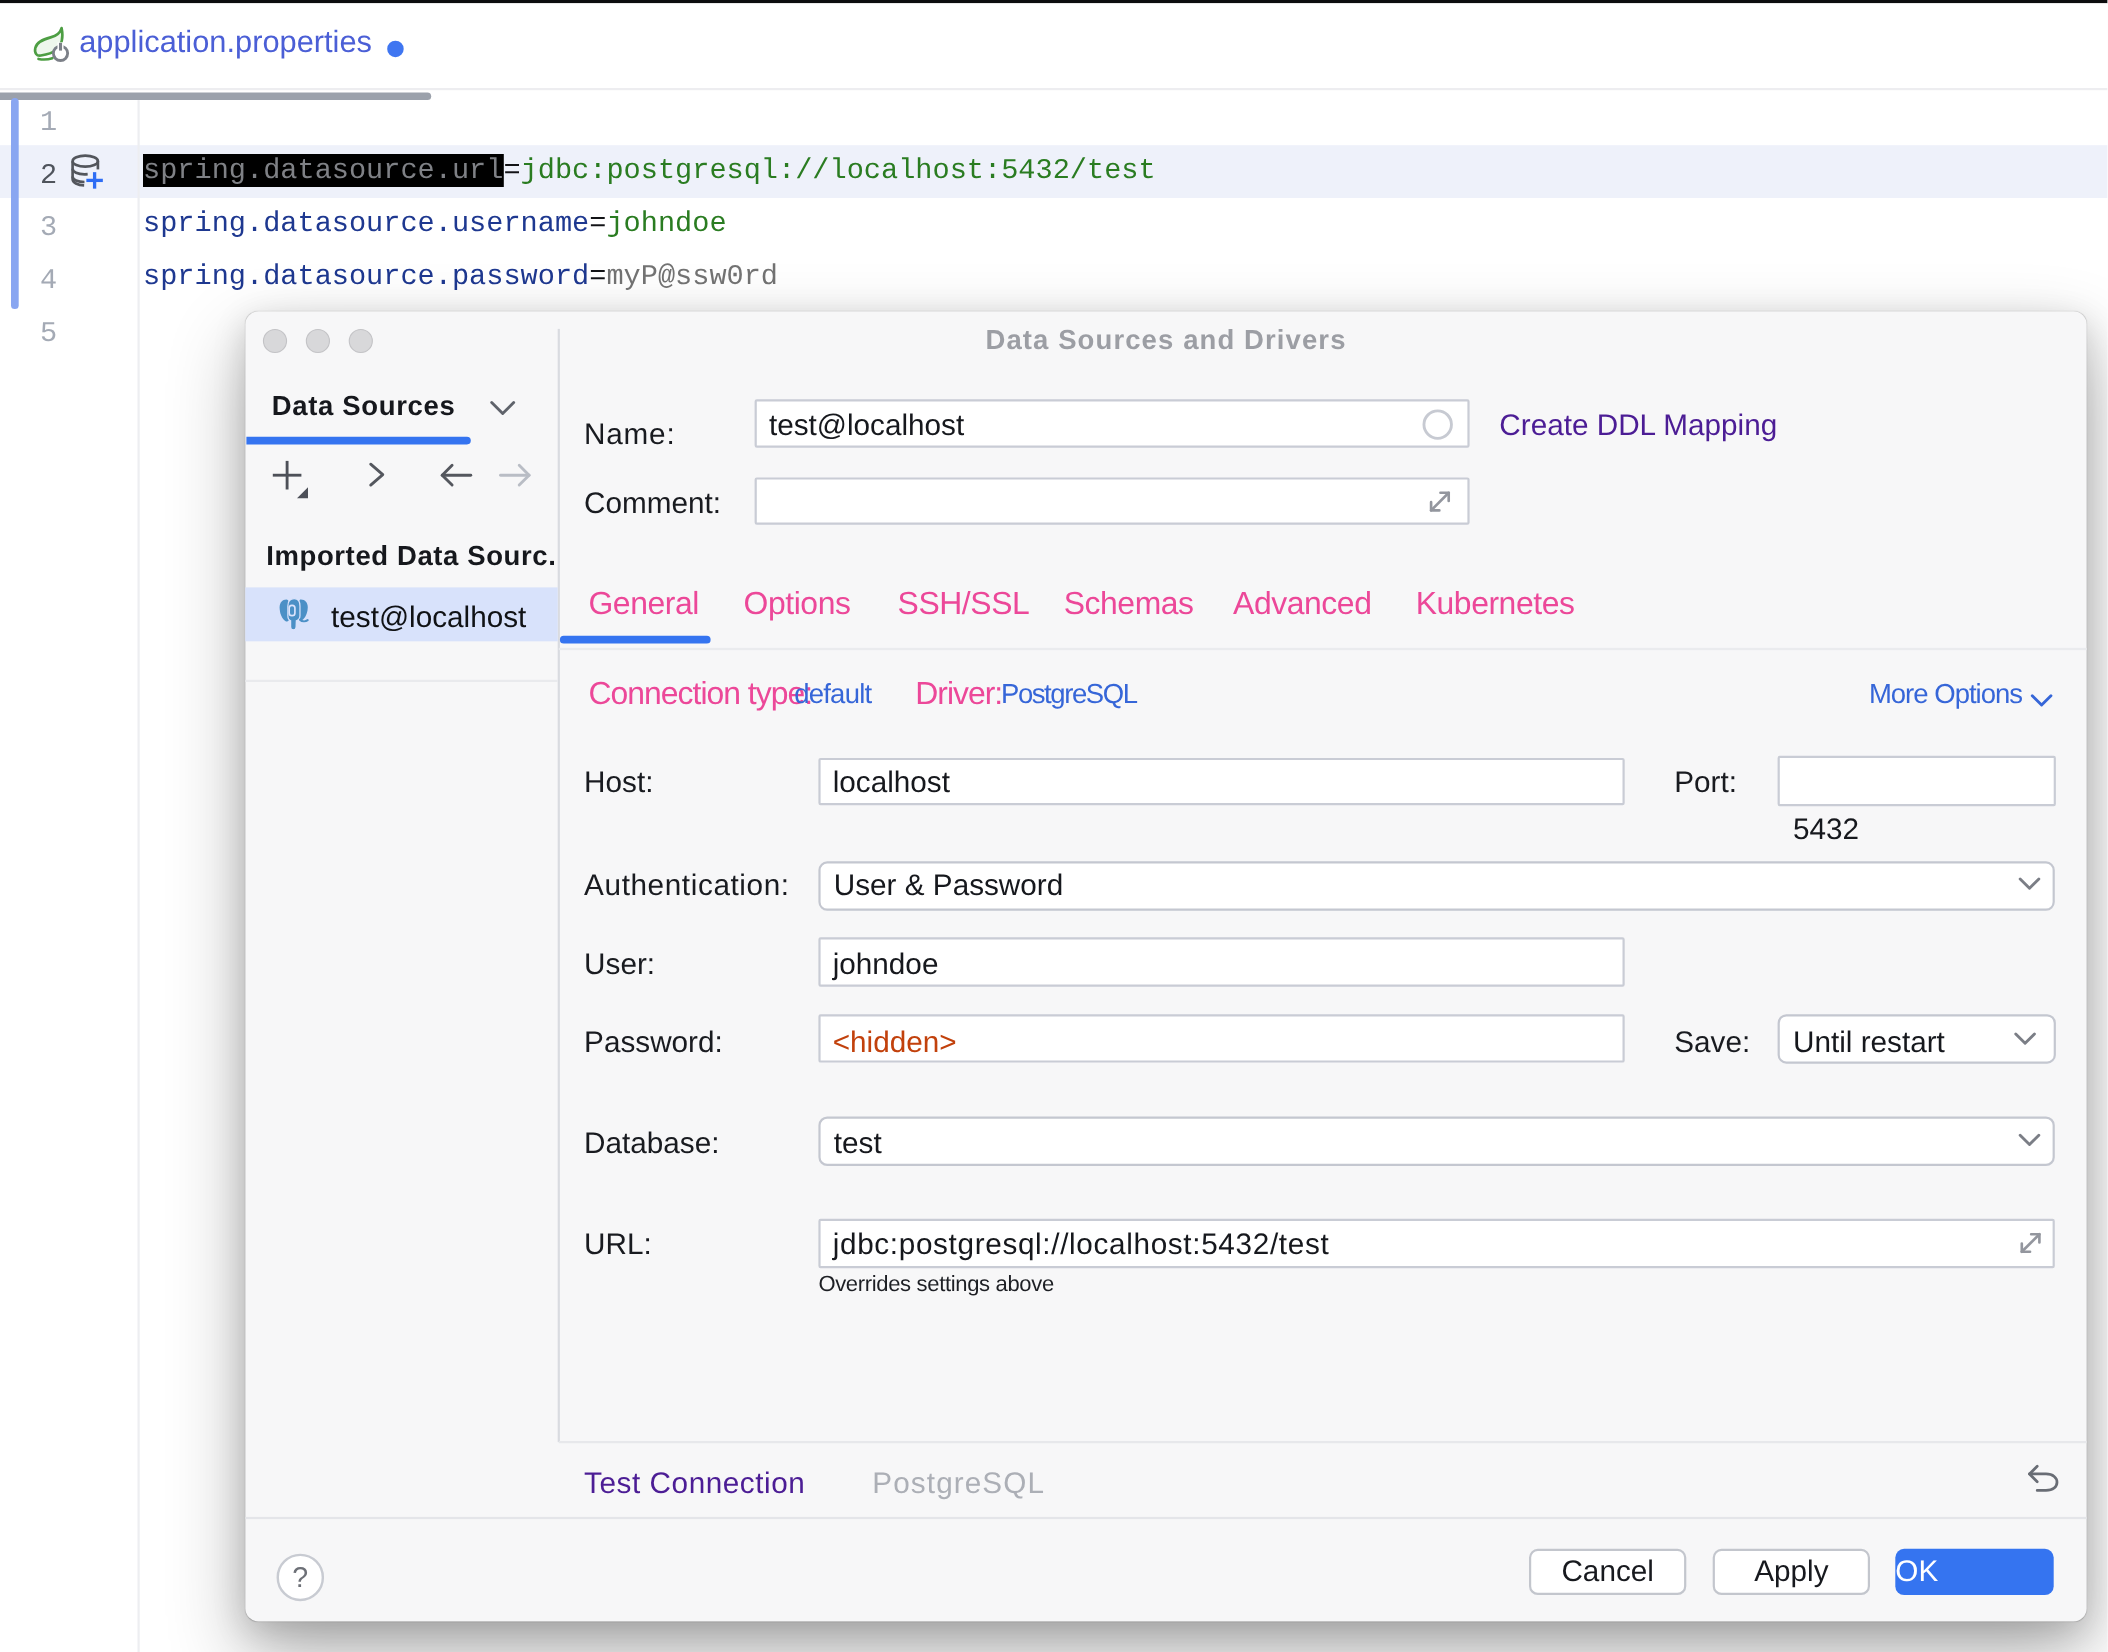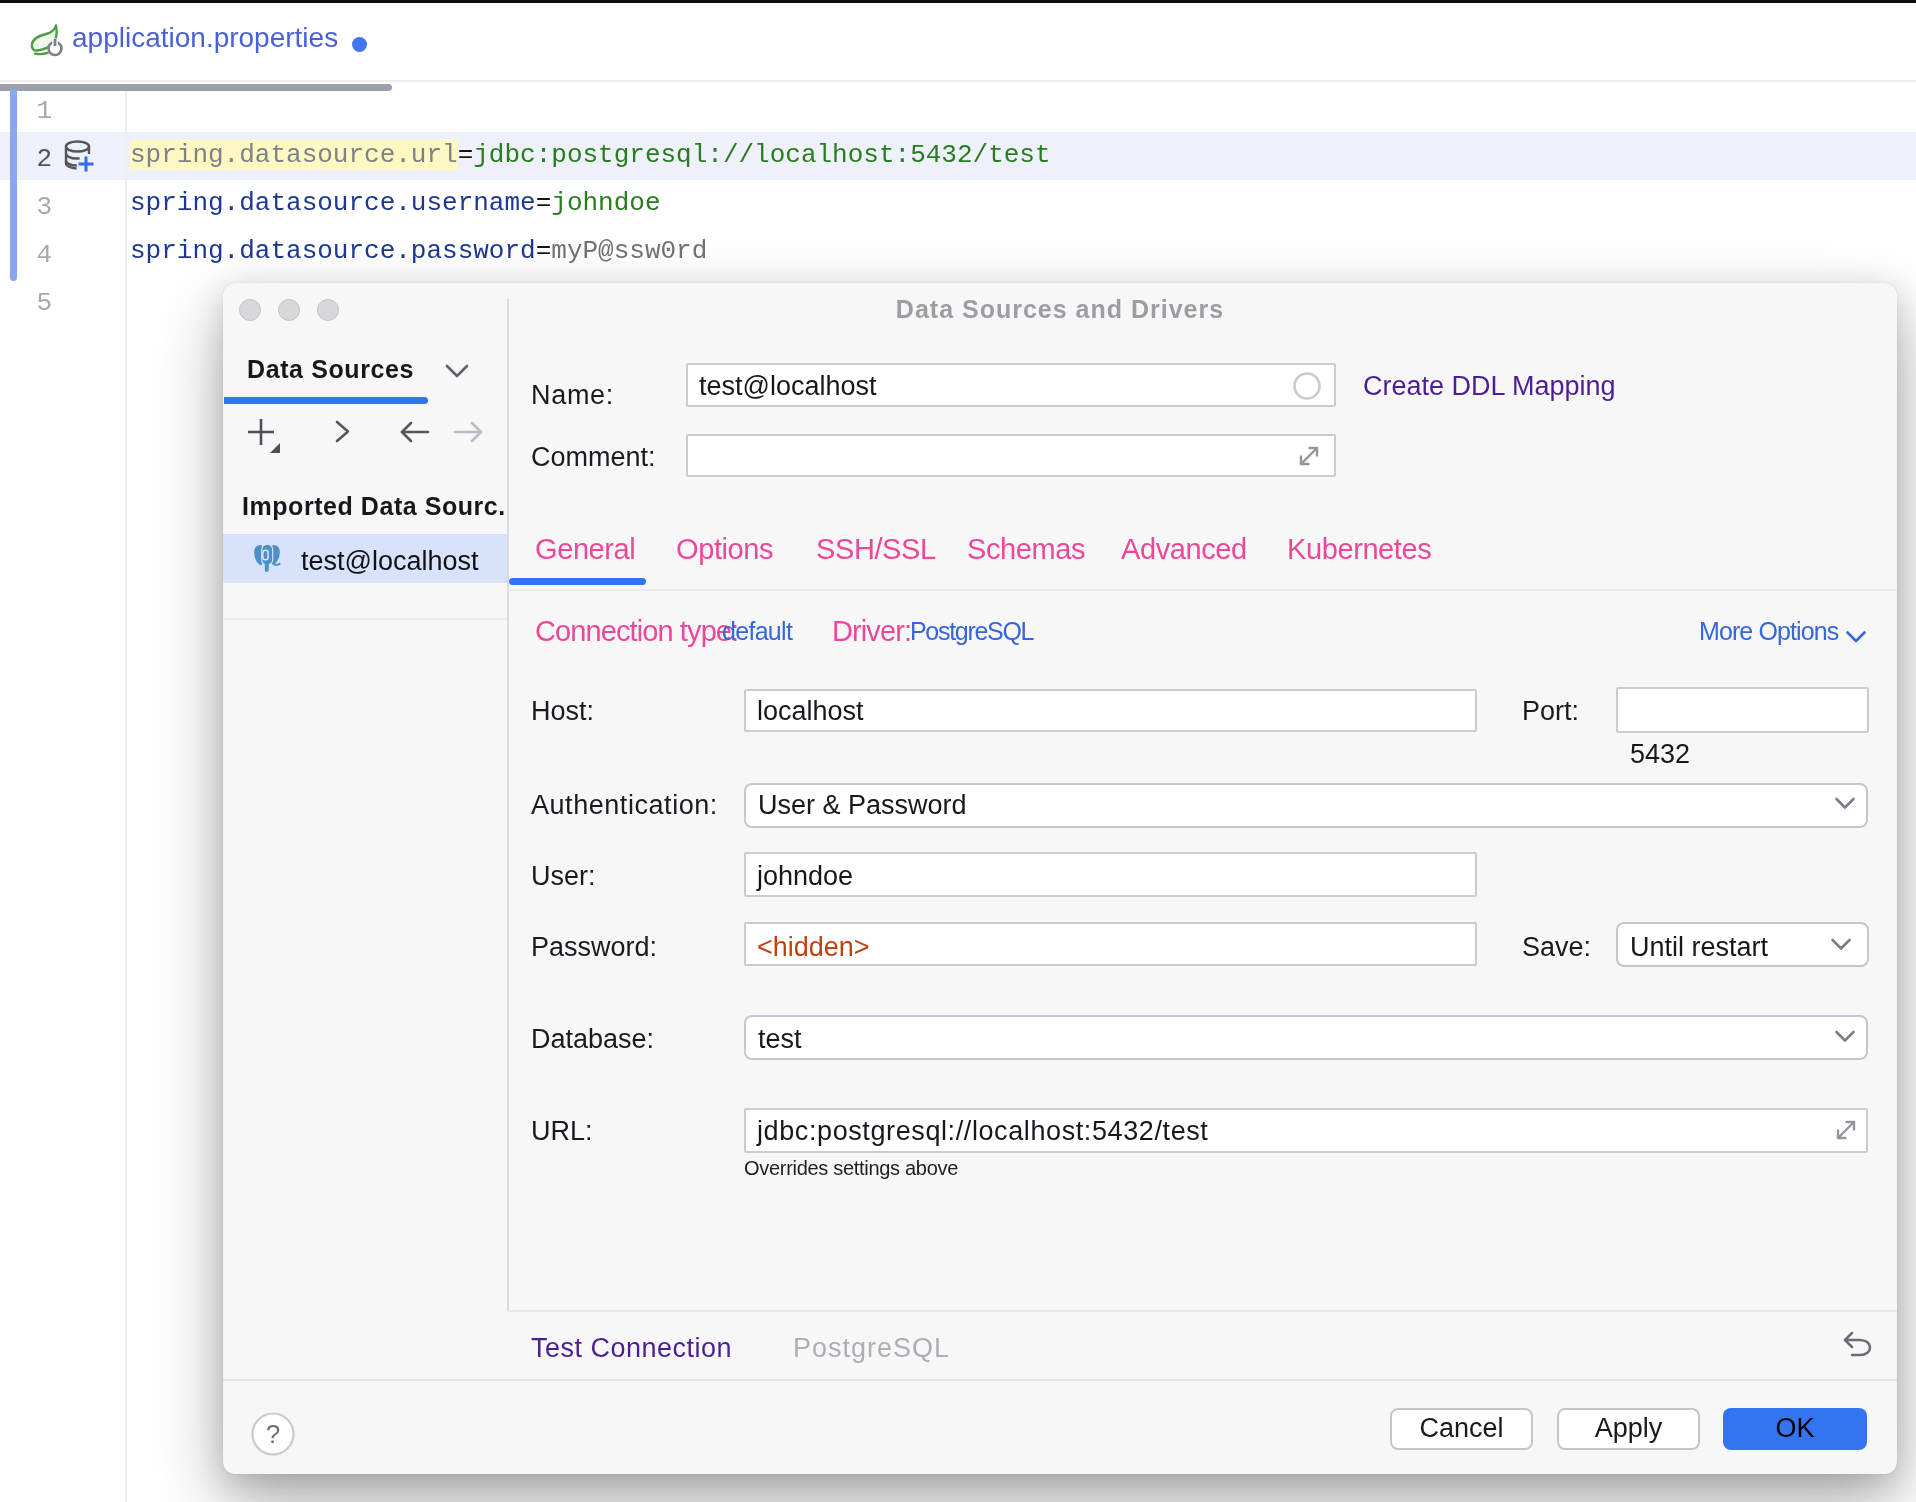--- a/index.html
+++ b/index.html
@@ -46,21 +46,21 @@
 <svg class="abs" style="left:62px;top:139px;" width="34" height="34" viewBox="0 0 34 34">
   <ellipse cx="15.5" cy="7.5" rx="11.5" ry="5" fill="none" stroke="#53565c" stroke-width="2.4"></ellipse>
   <path d="M4 7.5 V 24 C 4 27, 8.5 29.3, 14.5 29.5" fill="none" stroke="#53565c" stroke-width="2.4"></path>
   <path d="M27 7.5 V 15" fill="none" stroke="#53565c" stroke-width="2.4"></path>
   <path d="M4 14.5 C 4 17.3, 8.7 19.5, 14.8 19.5 C 15.8 19.5, 16.8 19.45, 17.7 19.35" fill="none" stroke="#53565c" stroke-width="2.4"></path>
   <path d="M4 21.5 C 4 24.3, 8.7 26.5, 14.8 26.5" fill="none" stroke="#53565c" stroke-width="2.4"></path>
   <line x1="24" y1="17.5" x2="24" y2="32.5" stroke="#2e6df4" stroke-width="3"></line>
   <line x1="16.5" y1="25" x2="31.5" y2="25" stroke="#2e6df4" stroke-width="3"></line>
 </svg>
 
-<div class="abs" style="left:130px;top:131px;font-family:'Liberation Mono',monospace;font-size:26px;line-height:48px;white-space:pre;"><span style="background:#fef9c3;color:#7f8186;">spring.datasource.url</span><span style="color:#121316;">=</span><span style="color:#2a7c21;">jdbc:postgresql://localhost:5432/test</span>
+<div class="abs" style="left:130px;top:131px;font-family:'Liberation Mono',monospace;font-size:26px;line-height:48px;white-space:pre;"><span style="background:#000000;color:#7f8186;">spring.datasource.url</span><span style="color:#121316;">=</span><span style="color:#2a7c21;">jdbc:postgresql://localhost:5432/test</span>
 <span style="color:#1e3890;">spring.datasource.username</span><span style="color:#121316;">=</span><span style="color:#2a7c21;">johndoe</span>
 <span style="color:#1e3890;">spring.datasource.password</span><span style="color:#121316;">=</span><span style="color:#737373;">myP@ssw0rd</span></div>
 
 <div class="abs" style="left:223px;top:283px;width:1674px;height:1191px;background:#f7f7f8;border-radius:12px;box-shadow:0 30px 70px rgba(0,0,0,0.30), 0 8px 30px rgba(0,0,0,0.15), 0 0 1px rgba(0,0,0,0.22);"></div>
 
 <div class="abs" style="left:239px;top:299px;width:22px;height:22px;border-radius:50%;background:#d8d8da;border:1.5px solid #c3c3c6;"></div>
 <div class="abs" style="left:278px;top:299px;width:22px;height:22px;border-radius:50%;background:#d8d8da;border:1.5px solid #c3c3c6;"></div>
 <div class="abs" style="left:317px;top:299px;width:22px;height:22px;border-radius:50%;background:#d8d8da;border:1.5px solid #c3c3c6;"></div>
 
 <div class="abs" style="left:223px;top:294px;width:1674px;text-align:center;font-size:25px;font-weight:bold;color:#9c9ea4;line-height:30px;letter-spacing:1px;">Data Sources and Drivers</div>
@@ -191,13 +191,13 @@
   <polyline points="13,2 6,9 13,16" fill="none" stroke="#696d75" stroke-width="2.5" stroke-linecap="round" stroke-linejoin="round"></polyline>
 </svg>
 
 <div class="abs" style="left:223px;top:1379px;width:1674px;height:1.5px;background:#e4e5e9;"></div>
 <svg class="abs" style="left:251px;top:1412px;" width="44" height="44" viewBox="0 0 44 44">
   <circle cx="22" cy="22" r="20.5" fill="#ffffff" stroke="#c8cbd2" stroke-width="2.2"></circle>
   <text x="22" y="30.5" text-anchor="middle" font-family="Liberation Sans" font-size="26" fill="#6d7077">?</text>
 </svg>
 <div class="abs" style="left:1390px;top:1408px;width:143px;height:42px;background:#ffffff;border:2px solid #c3c6cd;border-radius:8px;text-align:center;font-size:27px;line-height:36px;color:#17191e;">Cancel</div>
 <div class="abs" style="left:1557px;top:1408px;width:143px;height:42px;background:#ffffff;border:2px solid #c3c6cd;border-radius:8px;text-align:center;font-size:27px;line-height:36px;color:#17191e;">Apply</div>
-<div class="abs" style="left:1723px;top:1408px;width:144px;height:42px;background:#3574f0;border-radius:8px;text-align:center;font-size:27px;line-height:40px;color:#000000;">OK</div>
+<div class="abs" style="left:1723px;top:1408px;width:144px;height:42px;background:#3574f0;border-radius:8px;text-align:left;font-size:27px;line-height:40px;color:#ffffff;">OK</div>
 
 </body></html>

